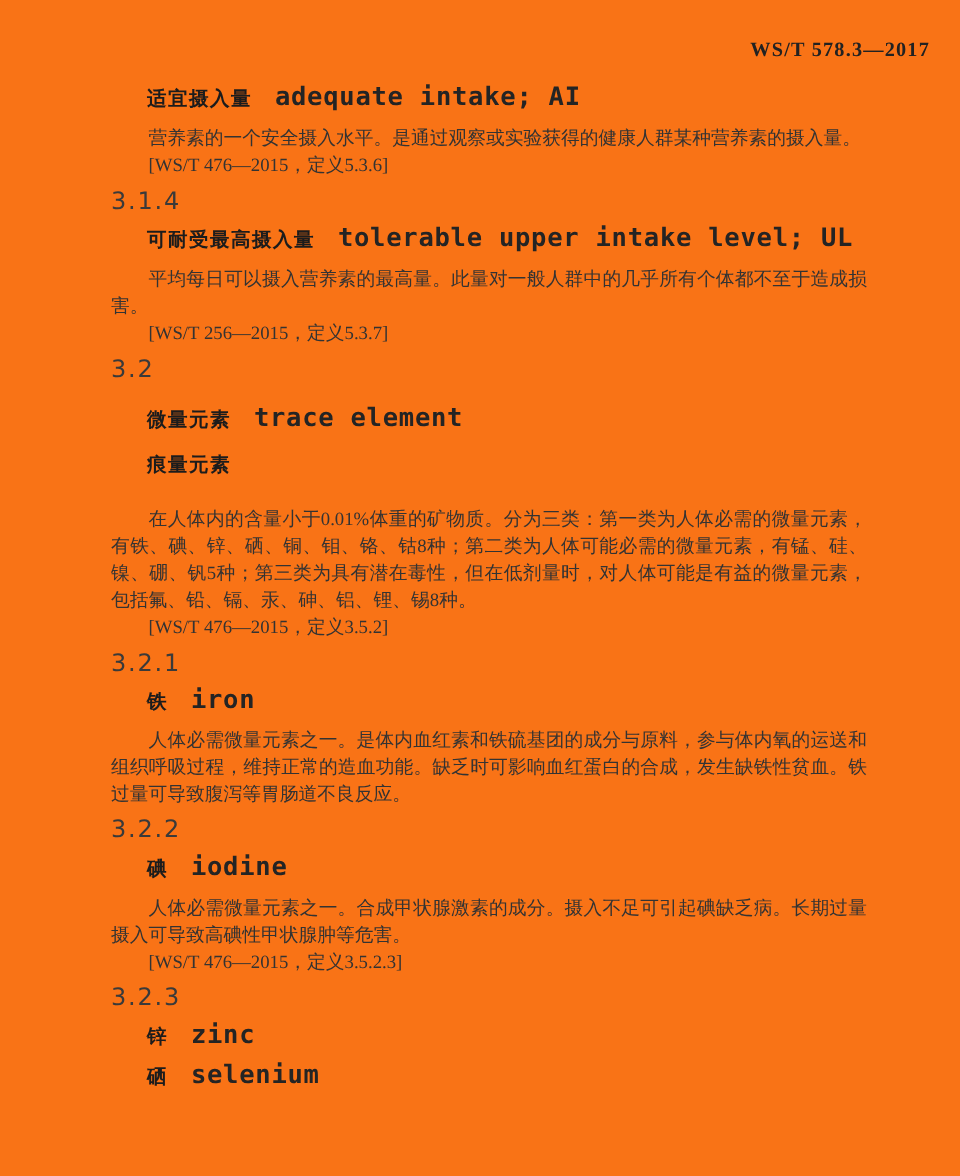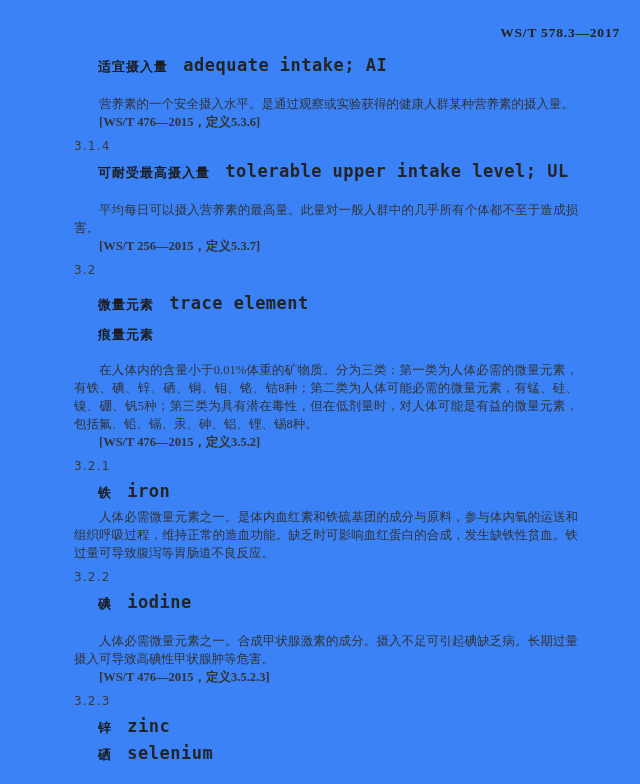--- a/index.html
+++ b/index.html
@@ -5,21 +5,21 @@
   html, body {
     margin: 0;
     padding: 0;
     background: #e9e9e9;
   }
   .page {
     position: relative;
     width: 640px;
     height: 784px;
     margin: 0 auto;
-    background: #3b82f6;
+    background: #f97316;
     overflow: hidden;
     box-sizing: border-box;
     padding: 0 62px 0 74px;
     color: #2f2f2f;
     font-family: "Liberation Serif", "DejaVu Serif", serif;
     font-size: 12.5px;
     line-height: 18px;
   }
   .doc-header {
     margin-top: 25px;
@@ -28,21 +28,21 @@
     font-family: "Liberation Serif", "DejaVu Serif", serif;
     font-weight: 700;
     font-size: 13.5px;
     line-height: 16px;
     letter-spacing: 0.8px;
     color: #222;
   }
   .clause-num {
     margin: 6px 0 0 0;
     font-family: "DejaVu Sans", "Liberation Sans", sans-serif;
-    font-size: 12px;
+    font-size: 16px;
     line-height: 18px;
     letter-spacing: 1.2px;
     color: #3a3a3a;
   }
   .term {
     margin: 7px 0 0 0;
     padding-left: 24px;
     font-size: 13px;
     line-height: 18px;
     font-weight: 700;
@@ -64,30 +64,29 @@
     margin: 12px 0 0 0;
     padding-left: 24px;
     font-family: "DejaVu Sans", "Liberation Sans", sans-serif;
     font-size: 13px;
     line-height: 18px;
     font-weight: 700;
     letter-spacing: 1px;
     color: #1c1c1c;
   }
   .definition {
-    margin: 19px 0 0 0;
+    margin: 7px 0 0 0;
     text-indent: 2em;
     text-align: justify;
     color: #333;
   }
   .reference {
     margin: 0;
     text-indent: 2em;
     color: #333;
-    font-weight: bold;
   }
   
   .entry-first .term { margin-top: 15px; }
   .entry-trace .term { margin-top: 15px; }
   .entry-trace .definition { margin-top: 17px; }
   .entry-iron .definition { margin-top: 6px; }
   .entry-zinc .definition { margin-top: 9px; }
 </style>
 </head>
 <body>

